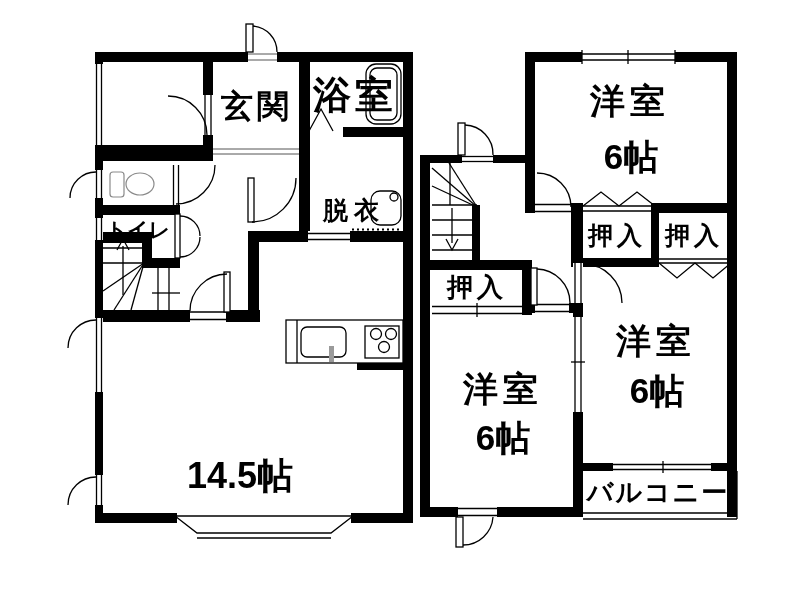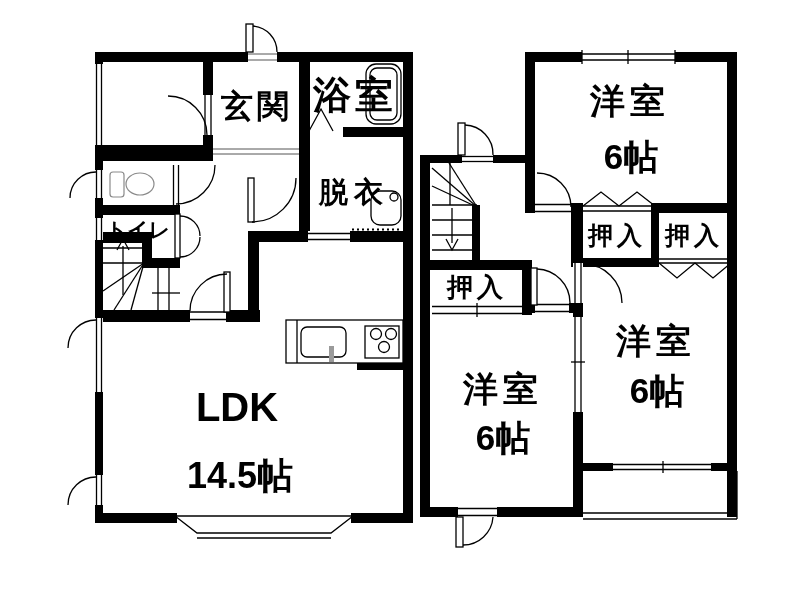--- a/index.html
+++ b/index.html
@@ -268,26 +268,26 @@
   <g>
     <line class="tl" x1="583" y1="513" x2="737" y2="513"></line>
     <line class="tl" x1="583" y1="519" x2="737" y2="519"></line>
     <line class="tl" x1="737" y1="471" x2="737" y2="519"></line>
   </g>
 </svg>
 
   <div class="label" style="left:257px;top:106px;font-size:32px;letter-spacing:4px;">玄関</div>
   <div class="label" style="left:355px;top:95px;font-size:38px;letter-spacing:4px;">浴室</div>
   <div class="label" style="left:138px;top:184px;font-size:21px;margin-top:45px;">トイレ</div>
-  <div class="label" style="left:354px;top:192px;font-size:29px;letter-spacing:6px;">脱衣</div>
-  <div class="label" style="left:237px;top:407px;font-size:40px;">LDK</div>
+  <div class="label" style="left:354px;top:210px;font-size:25px;letter-spacing:6px;">脱衣</div>
   <div class="label" style="left:240px;top:476px;font-size:36px;">14.5帖</div>
 
   <div class="label" style="left:630px;top:100px;font-size:35px;letter-spacing:5px;">洋室</div>
   <div class="label" style="left:631px;top:156px;font-size:35px;">6帖</div>
   <div class="label" style="left:617px;top:235px;font-size:25px;letter-spacing:4px;">押入</div>
   <div class="label" style="left:694px;top:235px;font-size:25px;letter-spacing:4px;">押入</div>
   <div class="label" style="left:477px;top:287px;font-size:26px;letter-spacing:4px;">押入</div>
   <div class="label" style="left:503px;top:388px;font-size:35px;letter-spacing:5px;">洋室</div>
   <div class="label" style="left:503px;top:437px;font-size:35px;">6帖</div>
   <div class="label" style="left:656px;top:340px;font-size:35px;letter-spacing:5px;">洋室</div>
   <div class="label" style="left:657px;top:390px;font-size:35px;">6帖</div>
+  <div class="label" style="left:658px;top:492px;font-size:26px;letter-spacing:2px;">バルコニー</div>
 </div>
 
 </body></html>

